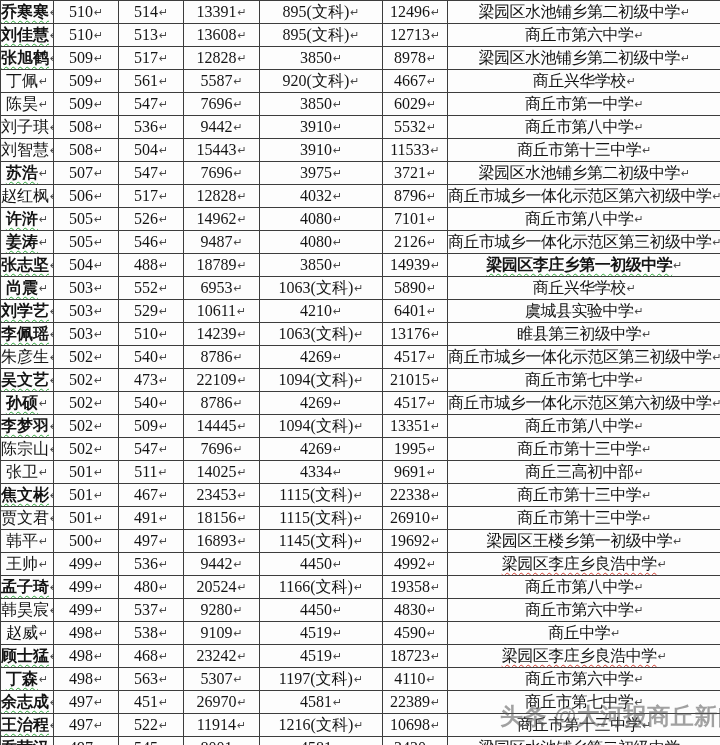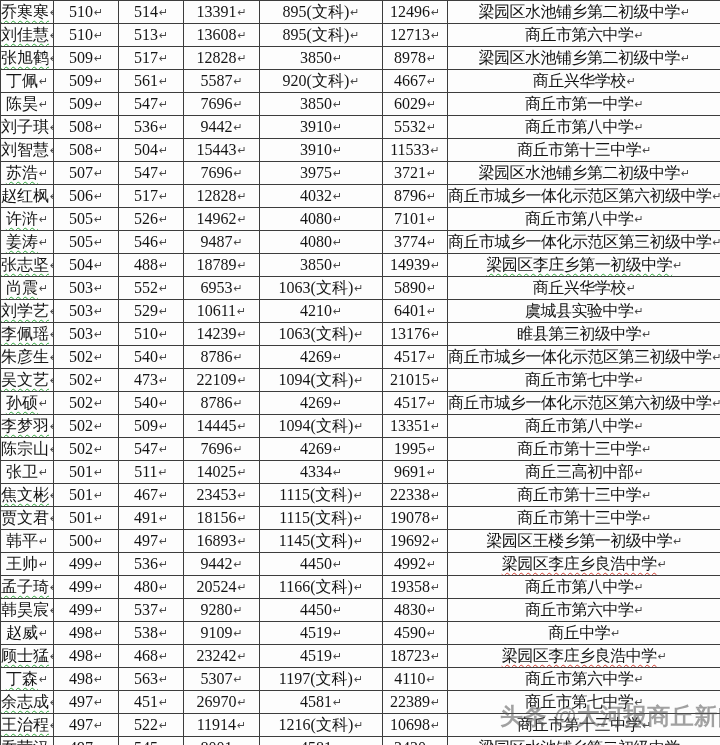--- a/index.html
+++ b/index.html
@@ -36,20 +36,21 @@
     white-space: nowrap;
     overflow: hidden;
   }
   td.c-school { letter-spacing: -0.5px; }
 
   .txt { display: inline; }
   .wavy.green {
     text-decoration: underline wavy #2fa83c;
     text-decoration-thickness: 1px;
     text-underline-offset: 3px;
+    font-weight: bold;
   }
   .wavy.red {
     text-decoration: underline wavy #d23b2e;
     text-decoration-thickness: 1px;
     text-underline-offset: 3px;
   }
 
   .pmark {
     font-family: "DejaVu Sans", sans-serif;
     font-size: 11px;
@@ -175,21 +176,21 @@
     <td class="c-num"><span class="txt">4080</span><span class="pmark">↵</span></td>
     <td class="c-num"><span class="txt">7101</span><span class="pmark">↵</span></td>
     <td class="c-school"><span class="txt">商丘市第八中学</span><span class="pmark">↵</span></td>
   </tr>
       <tr>
     <td class="c-name"><span class="txt wavy green">姜涛</span><span class="pmark">↵</span></td>
     <td class="c-num"><span class="txt">505</span><span class="pmark">↵</span></td>
     <td class="c-num"><span class="txt">546</span><span class="pmark">↵</span></td>
     <td class="c-num"><span class="txt">9487</span><span class="pmark">↵</span></td>
     <td class="c-num"><span class="txt">4080</span><span class="pmark">↵</span></td>
-    <td class="c-num"><span class="txt">3774</span><span class="pmark">↵</span></td>
+    <td class="c-num"><span class="txt">2126</span><span class="pmark">↵</span></td>
     <td class="c-school"><span class="txt">商丘市城乡一体化示范区第三初级中学</span><span class="pmark">↵</span></td>
   </tr>
       <tr>
     <td class="c-name"><span class="txt wavy green">张志坚</span><span class="pmark">↵</span></td>
     <td class="c-num"><span class="txt">504</span><span class="pmark">↵</span></td>
     <td class="c-num"><span class="txt">488</span><span class="pmark">↵</span></td>
     <td class="c-num"><span class="txt">18789</span><span class="pmark">↵</span></td>
     <td class="c-num"><span class="txt">3850</span><span class="pmark">↵</span></td>
     <td class="c-num"><span class="txt">14939</span><span class="pmark">↵</span></td>
     <td class="c-school"><span class="txt wavy green">梁园区李庄乡第一初级中学</span><span class="pmark">↵</span></td>
@@ -283,21 +284,21 @@
     <td class="c-num"><span class="txt">1115(文科)</span><span class="pmark">↵</span></td>
     <td class="c-num"><span class="txt">22338</span><span class="pmark">↵</span></td>
     <td class="c-school"><span class="txt">商丘市第十三中学</span><span class="pmark">↵</span></td>
   </tr>
       <tr>
     <td class="c-name"><span class="txt">贾文君</span><span class="pmark">↵</span></td>
     <td class="c-num"><span class="txt">501</span><span class="pmark">↵</span></td>
     <td class="c-num"><span class="txt">491</span><span class="pmark">↵</span></td>
     <td class="c-num"><span class="txt">18156</span><span class="pmark">↵</span></td>
     <td class="c-num"><span class="txt">1115(文科)</span><span class="pmark">↵</span></td>
-    <td class="c-num"><span class="txt">19078</span><span class="pmark">↵</span></td>
+    <td class="c-num"><span class="txt">26910</span><span class="pmark">↵</span></td>
     <td class="c-school"><span class="txt">商丘市第十三中学</span><span class="pmark">↵</span></td>
   </tr>
       <tr>
     <td class="c-name"><span class="txt">韩平</span><span class="pmark">↵</span></td>
     <td class="c-num"><span class="txt">500</span><span class="pmark">↵</span></td>
     <td class="c-num"><span class="txt">497</span><span class="pmark">↵</span></td>
     <td class="c-num"><span class="txt">16893</span><span class="pmark">↵</span></td>
     <td class="c-num"><span class="txt">1145(文科)</span><span class="pmark">↵</span></td>
     <td class="c-num"><span class="txt">19692</span><span class="pmark">↵</span></td>
     <td class="c-school"><span class="txt">梁园区王楼乡第一初级中学</span><span class="pmark">↵</span></td>

